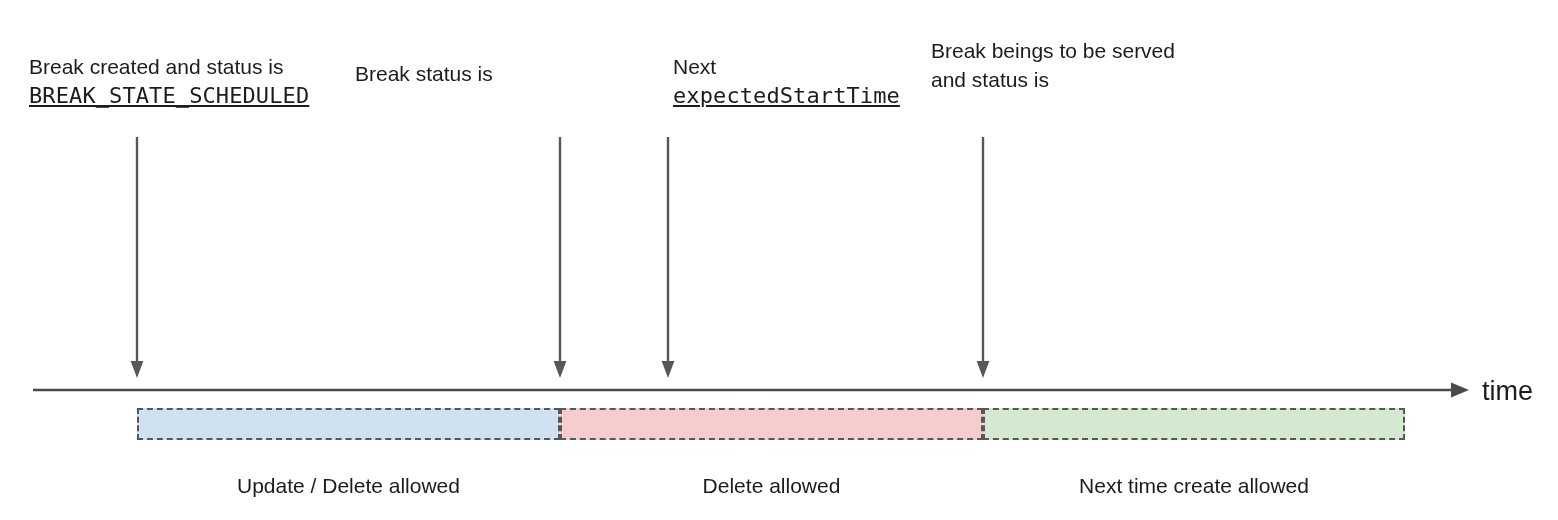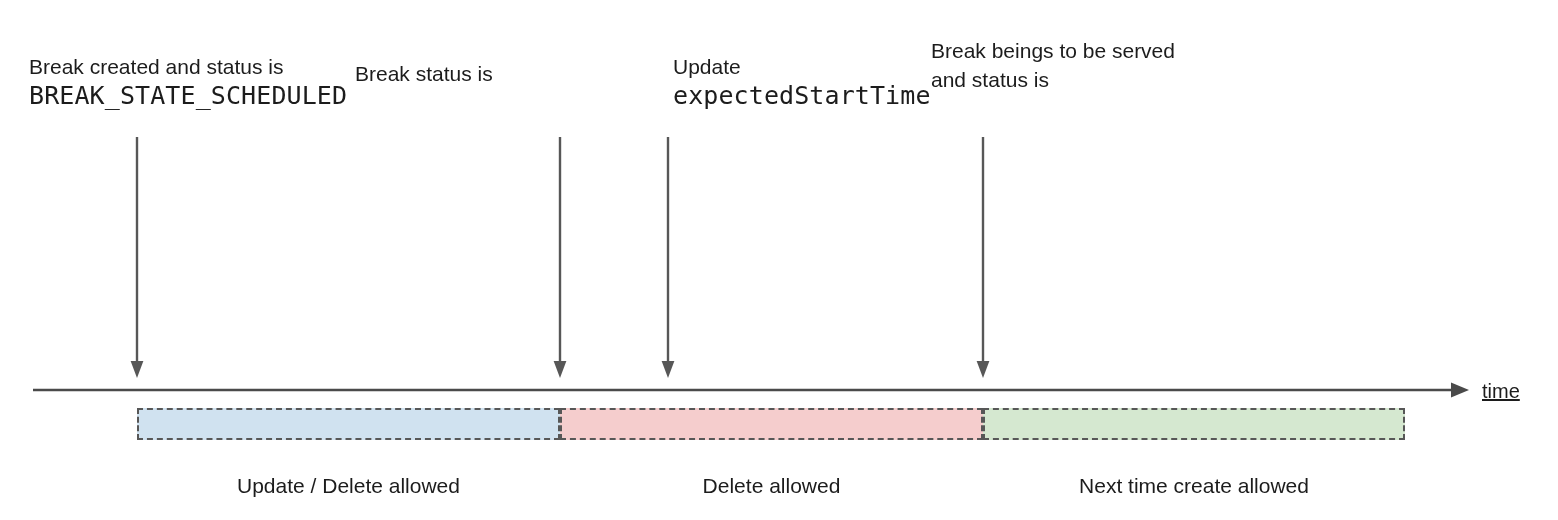--- a/index.html
+++ b/index.html
@@ -29,23 +29,24 @@
     line-height: 29px;
     color: #1c1c1c;
     white-space: nowrap;
   }
   .annotation .plain {
     font-family: "Liberation Sans", sans-serif;
     display: block;
   }
   .annotation .code {
     font-family: "DejaVu Sans Mono", "Liberation Mono", monospace;
-    font-size: 25px;
+    font-size: 22px;
     letter-spacing: 0.1px;
     display: block;
+    text-decoration: underline;
   }
 
   #annotation-1 { left: 29px;  top: 40px; }
   #annotation-2 { left: 355px; top: 47px; }
   #annotation-3 { left: 673px; top: 40px; }
   #annotation-4 { left: 931px; top: 24px; }
 
   
   .pointer-arrow {
     position: absolute;
@@ -67,25 +68,24 @@
     top: 362px;
     width: 1440px;
     height: 32px;
   }
   #time-axis svg { display: block; overflow: visible; }
 
   #time-axis-label {
     position: absolute;
     left: 1482px;
     top: 366px;
-    font-size: 20px;
+    font-size: 27px;
     line-height: 26px;
     color: #1c1c1c;
     font-family: "Liberation Sans", sans-serif;
-    text-decoration: underline;
   }
 
   
   .phase-bar {
     position: absolute;
     top: 396px;
     height: 32px;
     box-sizing: border-box;
     border: 2px dashed #575757;
   }
@@ -116,21 +116,21 @@
   <div class="annotation" id="annotation-1">
     <span class="plain">Break created and status is</span>
     <span class="code">BREAK_STATE_SCHEDULED</span>
   </div>
 
   <div class="annotation" id="annotation-2">
     <span class="plain">Break status is</span>
   </div>
 
   <div class="annotation" id="annotation-3">
-    <span class="plain">Update</span>
+    <span class="plain">Next</span>
     <span class="code">expectedStartTime</span>
   </div>
 
   <div class="annotation" id="annotation-4">
     <span class="plain">Break beings to be served</span>
     <span class="plain">and status is</span>
   </div>
 
   <div class="pointer-arrow" id="pointer-arrow-1">
     <svg width="14" height="242" viewBox="0 0 14 242">

